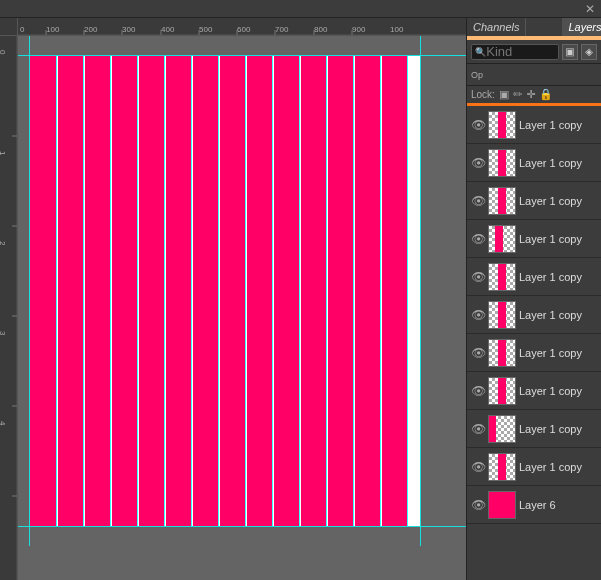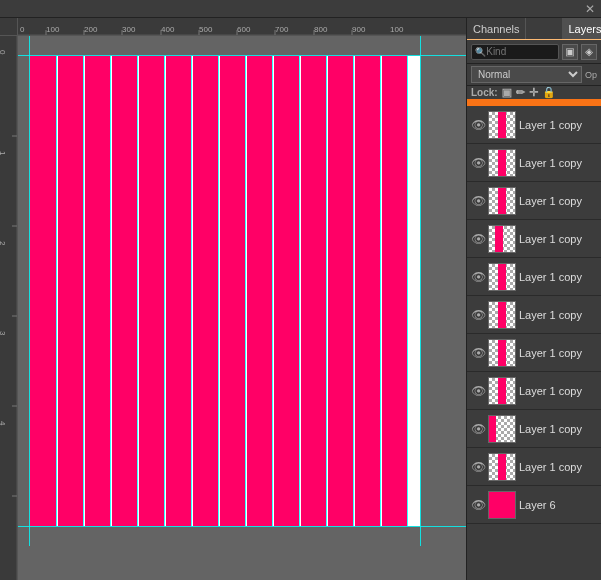--- a/index.html
+++ b/index.html
@@ -78,22 +78,23 @@
       background: #3c3c3c;
       border-left: 1px solid #222;
       display: flex;
       flex-direction: column;
       color: #ccc;
     }
 
     .panel-tabs {
       display: flex;
       background: #3c3c3c;
-      border-bottom: 1px solid #fdba74;
+      border-bottom: 4px solid #fdba74;
       height: 22px;
+      font-style: italic;
     }
     .panel-tab {
       padding: 3px 6px;
       font-size: 11px;
       color: #ccc;
       cursor: pointer;
       border-right: 1px solid #555;
       display: flex;
       align-items: center;
     }
@@ -163,23 +164,22 @@
     .opacity-label {
       font-size: 9px;
       color: #aaa;
     }
 
     .lock-row {
       display: flex;
       align-items: center;
       padding: 2px 4px;
       gap: 4px;
-      border-bottom: 7px solid #f97316;
+      border-bottom: 3px solid #f97316;
       height: 20px;
-      font-weight: bold;
     }
     .lock-label {
       font-size: 10px;
       color: #aaa;
     }
     .lock-icon {
       font-size: 11px;
       color: #aaa;
       cursor: pointer;
     }
@@ -401,30 +401,27 @@
         <span>Layers</span>
       </div>
       <div class="panel-tab">
         <span>Paths</span>
       </div>
     </div>
 
     <div class="panel-toolbar">
       <div class="search-box">
         <span style="color:#aaa;font-size:9px;">🔍</span>
-        <input type="text" style="background: transparent; border: none; outline: none; color: rgb(204, 204, 204); font-size: 10px; width: 30px;" placeholder="Kind">
+        <input type="text" style="background: transparent; border: none; outline: none; color: rgb(204, 204, 204); font-size: 13px; width: 30px;" placeholder="Kind">
       </div>
       <div class="icon-btn" title="Filter by pixel">▣</div>
       <div class="icon-btn" title="Filter by adjustment">◈</div>
     </div>
 
     <div class="blend-row">
-      <select class="blend-select">
-        <option>Normal</option>
-      </select>
       <span class="opacity-label">Op</span>
     </div>
 
     <div class="lock-row">
       <span class="lock-label">Lock:</span>
       <span class="lock-icon" title="Lock transparent pixels">▣</span>
       <span class="lock-icon" title="Lock image pixels">✏</span>
       <span class="lock-icon" title="Lock position">✛</span>
       <span class="lock-icon" title="Lock all">🔒</span>
     </div>

